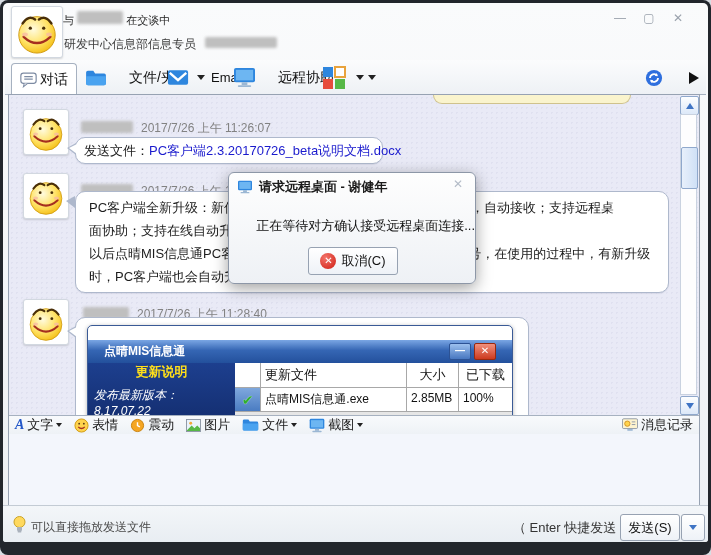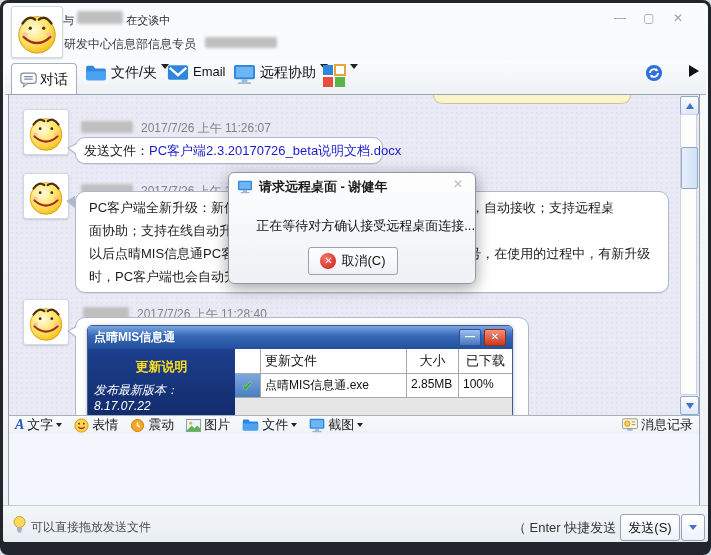--- a/index.html
+++ b/index.html
@@ -12,21 +12,21 @@
   .avatar-card{background:#fff;border:1px solid #d2d8e0;border-radius:3px;box-shadow:0 1px 2px rgba(0,0,0,.15);}
   .title-text{font-size:11px;color:#1d1d1d;}
   .subtitle-text{font-size:12px;color:#3c3c3c;}
   .blurbox{background:#bfbfbf;filter:blur(1.6px);border-radius:2px;}
   .winctl{font-size:12px;color:#9aa2ac;text-align:center;line-height:16px;width:24px;height:16px;cursor:default;}
   .online{font-size:13px;color:#cf1212;}
   .dot-green{width:9px;height:9px;border-radius:50%;background:radial-gradient(circle at 35% 30%,#b8f0a0,#4fae3c);border:1px solid #3f8f2f;display:inline-block;}
   
   #tbar{position:absolute;left:2px;top:57px;width:701px;height:34px;border-bottom:1px solid #a6b1c0;background:linear-gradient(#fbfcfd,#eef1f5);}
   .tab{position:absolute;left:6px;top:3px;height:31px;width:64px;background:#fff;border:1px solid #a6b1c0;border-bottom:none;border-radius:4px 4px 0 0;display:flex;align-items:center;justify-content:center;gap:3px;font-size:14px;color:#111;}
-  .tbtn{position:absolute;top:4px;height:27px;display:flex;align-items:flex-start;gap:4px;font-size:14px;color:#111;cursor:default;}
+  .tbtn{position:absolute;top:4px;height:27px;display:flex;align-items:center;gap:22px;font-size:14px;color:#111;cursor:default;}
   .dd{width:0;height:0;border-left:4px solid transparent;border-right:4px solid transparent;border-top:5px solid #222;display:inline-block;}
   
   #frame{position:absolute;left:5px;top:91px;width:690px;height:411px;border:1px solid #97a2b2;box-sizing:content-box;background:#f3f6fc;}
   #chat{position:absolute;left:0;top:0;width:690px;height:320px;background:#e9eaf6;background-image:radial-gradient(#e0e1f0 1px,transparent 1px);background-size:5px 5px;overflow:hidden;}
   .time{font-size:12px;color:#828282;}
   .bubble{background:#fff;border:1px solid #aeb8cc;border-radius:10px;box-shadow:0 1px 1px rgba(80,90,120,.12);}
   .tail-o{width:0;height:0;border-top:5px solid transparent;border-bottom:7px solid transparent;border-right:9px solid #aeb8cc;}
   .tail-i{width:0;height:0;border-top:4px solid transparent;border-bottom:6px solid transparent;border-right:8px solid #fff;}
   .msgline{font-size:13px;color:#1c1c1c;white-space:nowrap;}
   .filelink{color:#1a1acd;}
@@ -37,26 +37,26 @@
   .sb-track{width:17px;background:#fdfdfe;border:1px solid #c9d2e0;}
   .sb-thumb{width:15px;height:40px;background:linear-gradient(90deg,#e8f0fb,#cfe0f6);border:1px solid #8fa8cc;border-radius:2px;}
   
   #dlg{position:absolute;left:225px;top:169px;width:246px;height:110px;background:linear-gradient(#fefefe,#eef1f5);border:1px solid #8d97a7;border-radius:6px;box-shadow:0 4px 16px rgba(0,0,0,.38);}
   .dlg-title{font-size:13px;font-weight:bold;color:#1b1b1b;}
   .dlg-msg{font-size:13px;color:#111;}
   .btn{background:linear-gradient(#ffffff,#eef2f7);border:1px solid #97a2b2;border-radius:3px;display:flex;align-items:center;justify-content:center;gap:5px;font-size:13px;color:#111;cursor:default;}
   .redx{width:16px;height:16px;border-radius:50%;background:radial-gradient(circle at 35% 30%,#f3736a,#cf1d12);color:#fff;font-size:10px;font-weight:bold;line-height:16px;text-align:center;}
   
   #upwin{position:absolute;left:82px;top:324px;width:424px;height:92px;border:1px solid #3a5a96;border-radius:5px 5px 0 0;overflow:hidden;box-shadow:0 1px 4px rgba(0,0,0,.3);}
-  #uptitle{height:23px;background:linear-gradient(#7aa6e4,#3566b4 45%,#23509c);display:flex;align-items:center;padding:0 6px;color:#fff;font-size:12px;font-weight:bold;}
+  #uptitle{height:23px;background:linear-gradient(#7aa6e4,#3566b4 45%,#23509c);display:flex;align-items:center;padding:0 16px;color:#fff;font-size:12px;font-weight:bold;margin-top:14px;}
   .up-ctl{width:20px;height:15px;border-radius:2px;font-size:10px;line-height:14px;text-align:center;color:#fff;margin-left:3px;}
   .up-min{background:linear-gradient(#9cc0ee,#4877c0);border:1px solid #2c5294;}
   .up-close{background:linear-gradient(#f0907e,#cc3a1e);border:1px solid #99290f;}
   #upbody{display:flex;height:69px;}
-  #uppanel{width:147px;background:linear-gradient(#1d3f8e,#122b6b);color:#fff;font-size:12px;padding:9px 6px;box-sizing:border-box;}
+  #uppanel{width:147px;background:linear-gradient(#1d3f8e,#122b6b);color:#fff;font-size:12px;padding:0 6px;box-sizing:border-box;}
   .panel-head{color:#ffdf1a;font-weight:bold;font-size:13px;text-align:center;margin-bottom:6px;}
   #uptable{flex:1;background:#e6e6e6;font-size:12px;color:#111;}
   .trow{display:flex;background:#fff;border-bottom:1px solid #a8a8a8;}
   .tcell{border-right:1px solid #a8a8a8;box-sizing:border-box;padding:3px 4px;white-space:nowrap;overflow:hidden;}
   .c-check{width:26px;} .c-file{width:146px;} .c-size{width:52px;} .c-dl{flex:1;border-right:none;}
   .hdr .tcell{background:#fff;font-size:13px;}
   .checkcell{background:linear-gradient(#7fa8dd,#4a7cc2);display:flex;align-items:center;justify-content:center;}
   .checkmark{color:#2fae2f;font-size:14px;font-weight:bold;text-shadow:0 0 1px #fff;}
   
   #cbar{position:absolute;left:0;top:320px;width:690px;height:19px;border-top:1px solid #a6b1c0;background:linear-gradient(#f8fafc,#eef2f6);display:flex;align-items:center;padding:0 6px;box-sizing:border-box;gap:12px;font-size:13px;color:#1a1a1a;}

